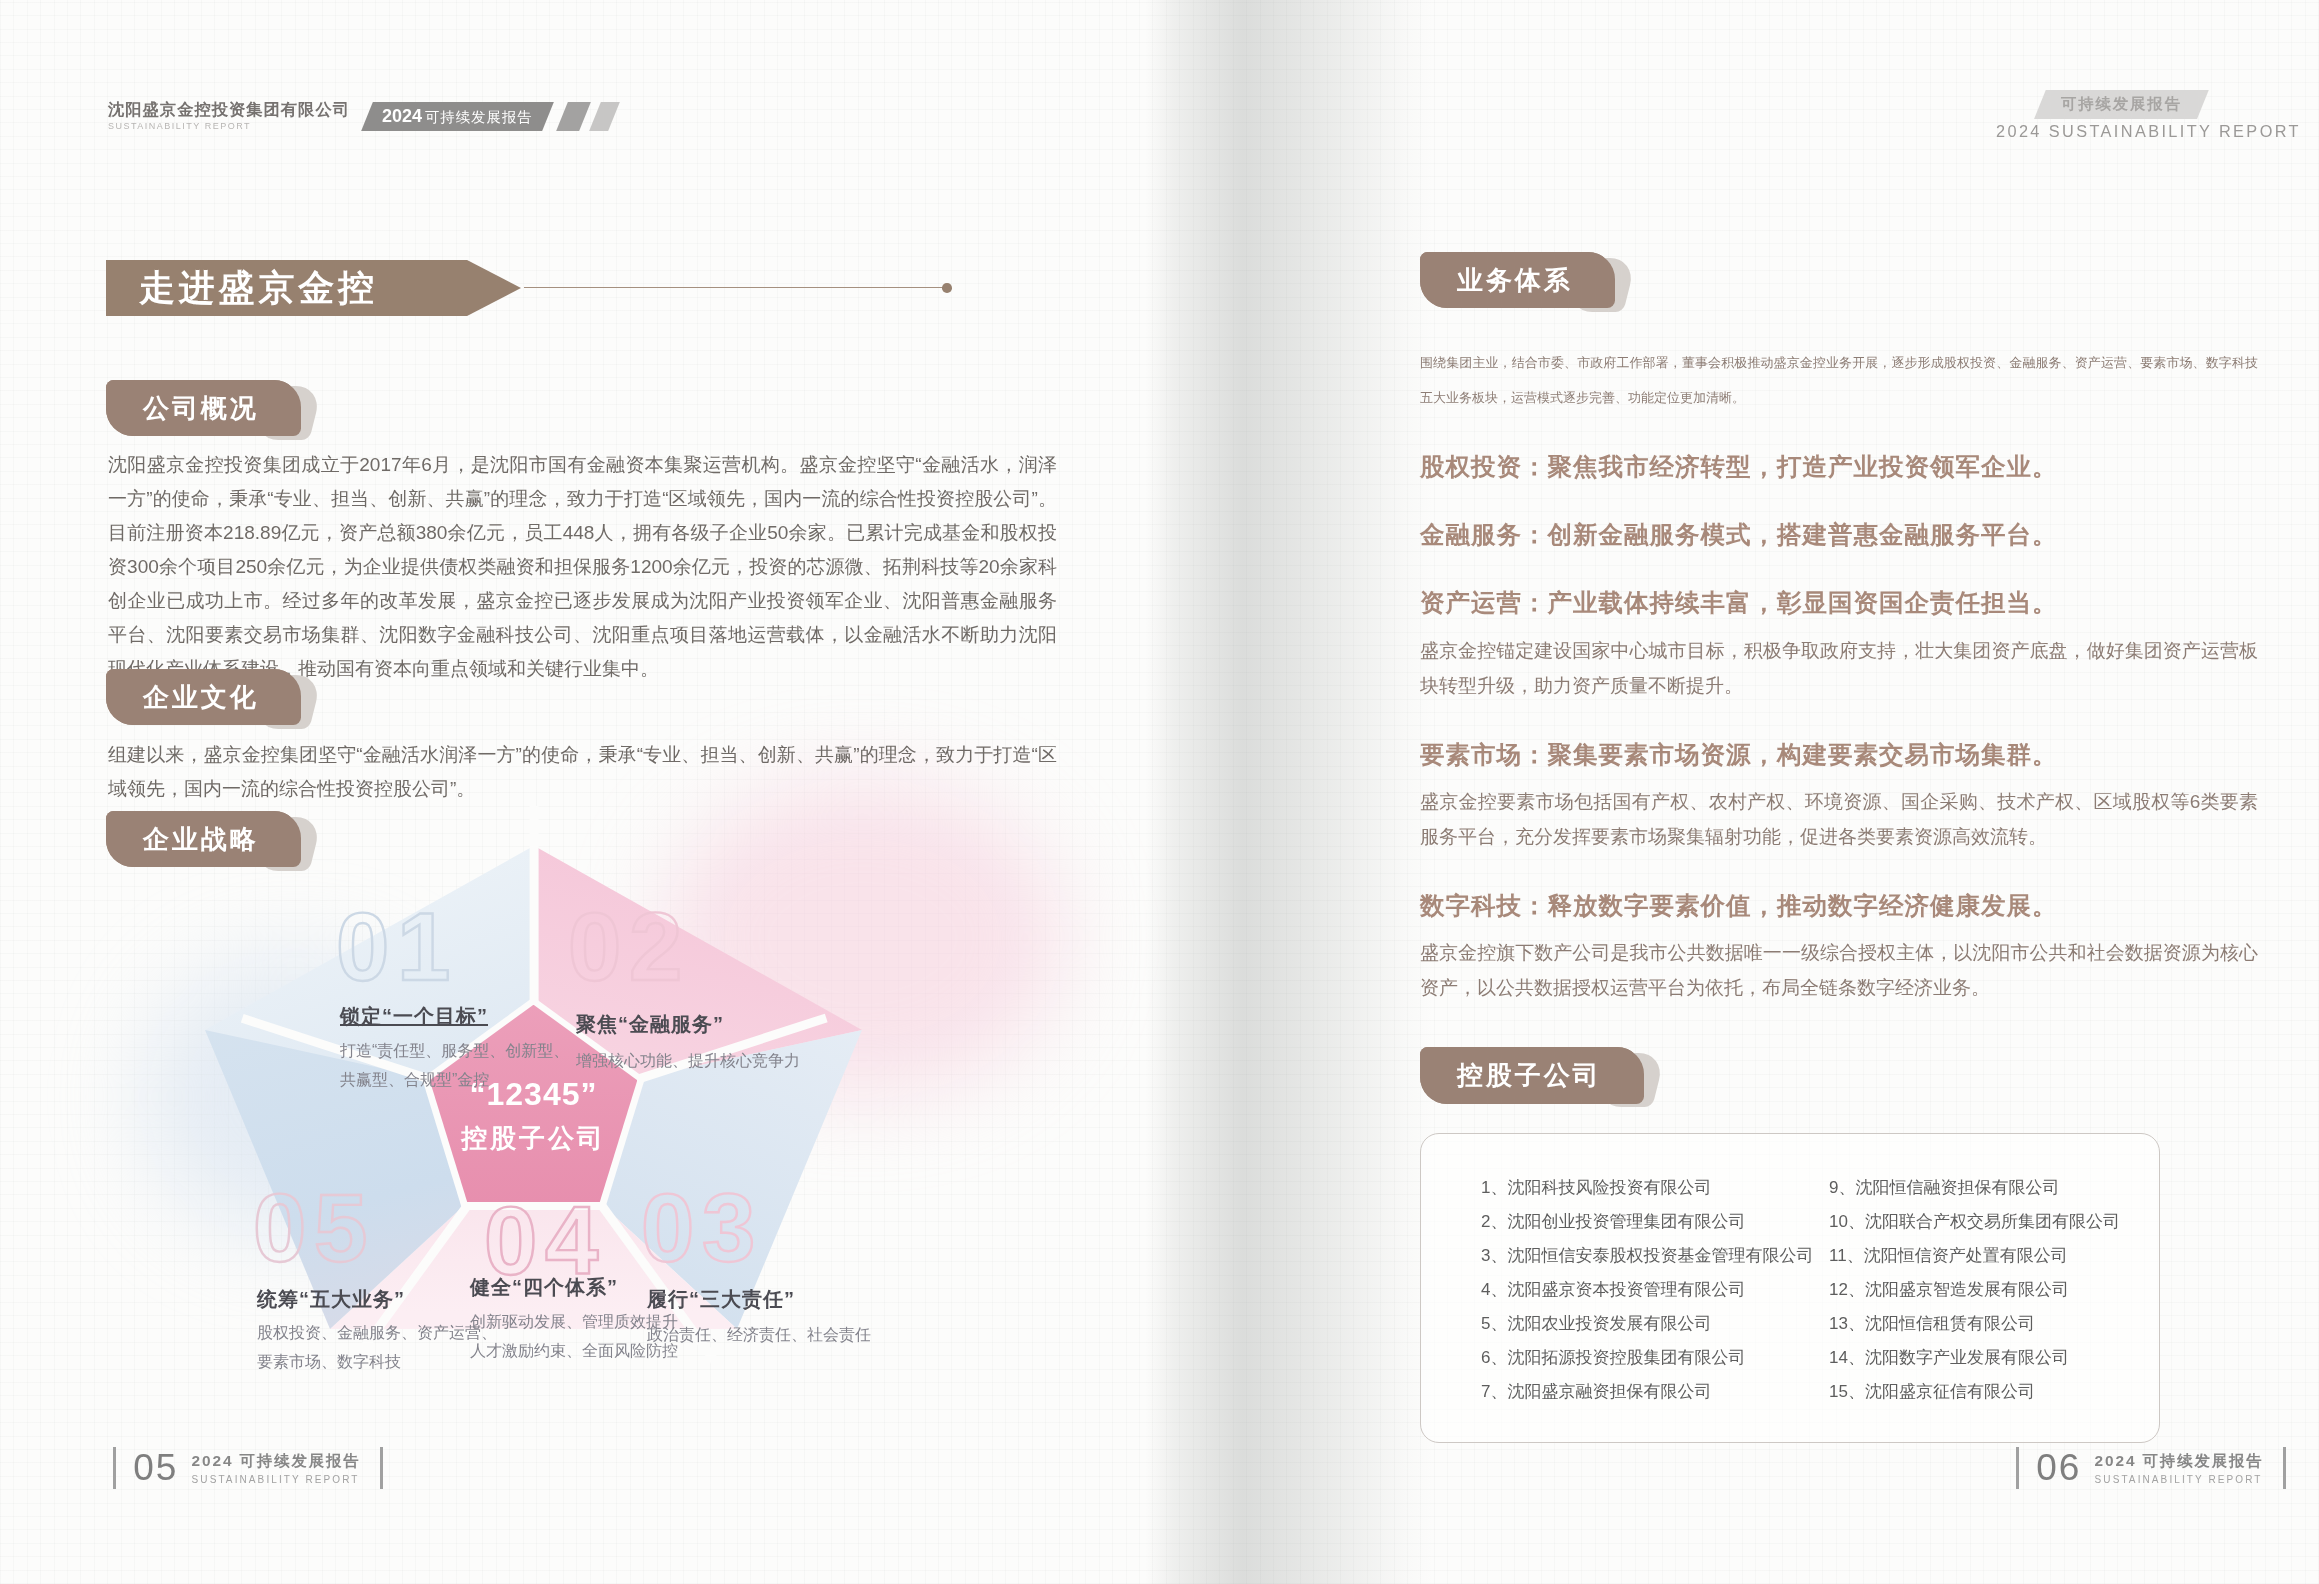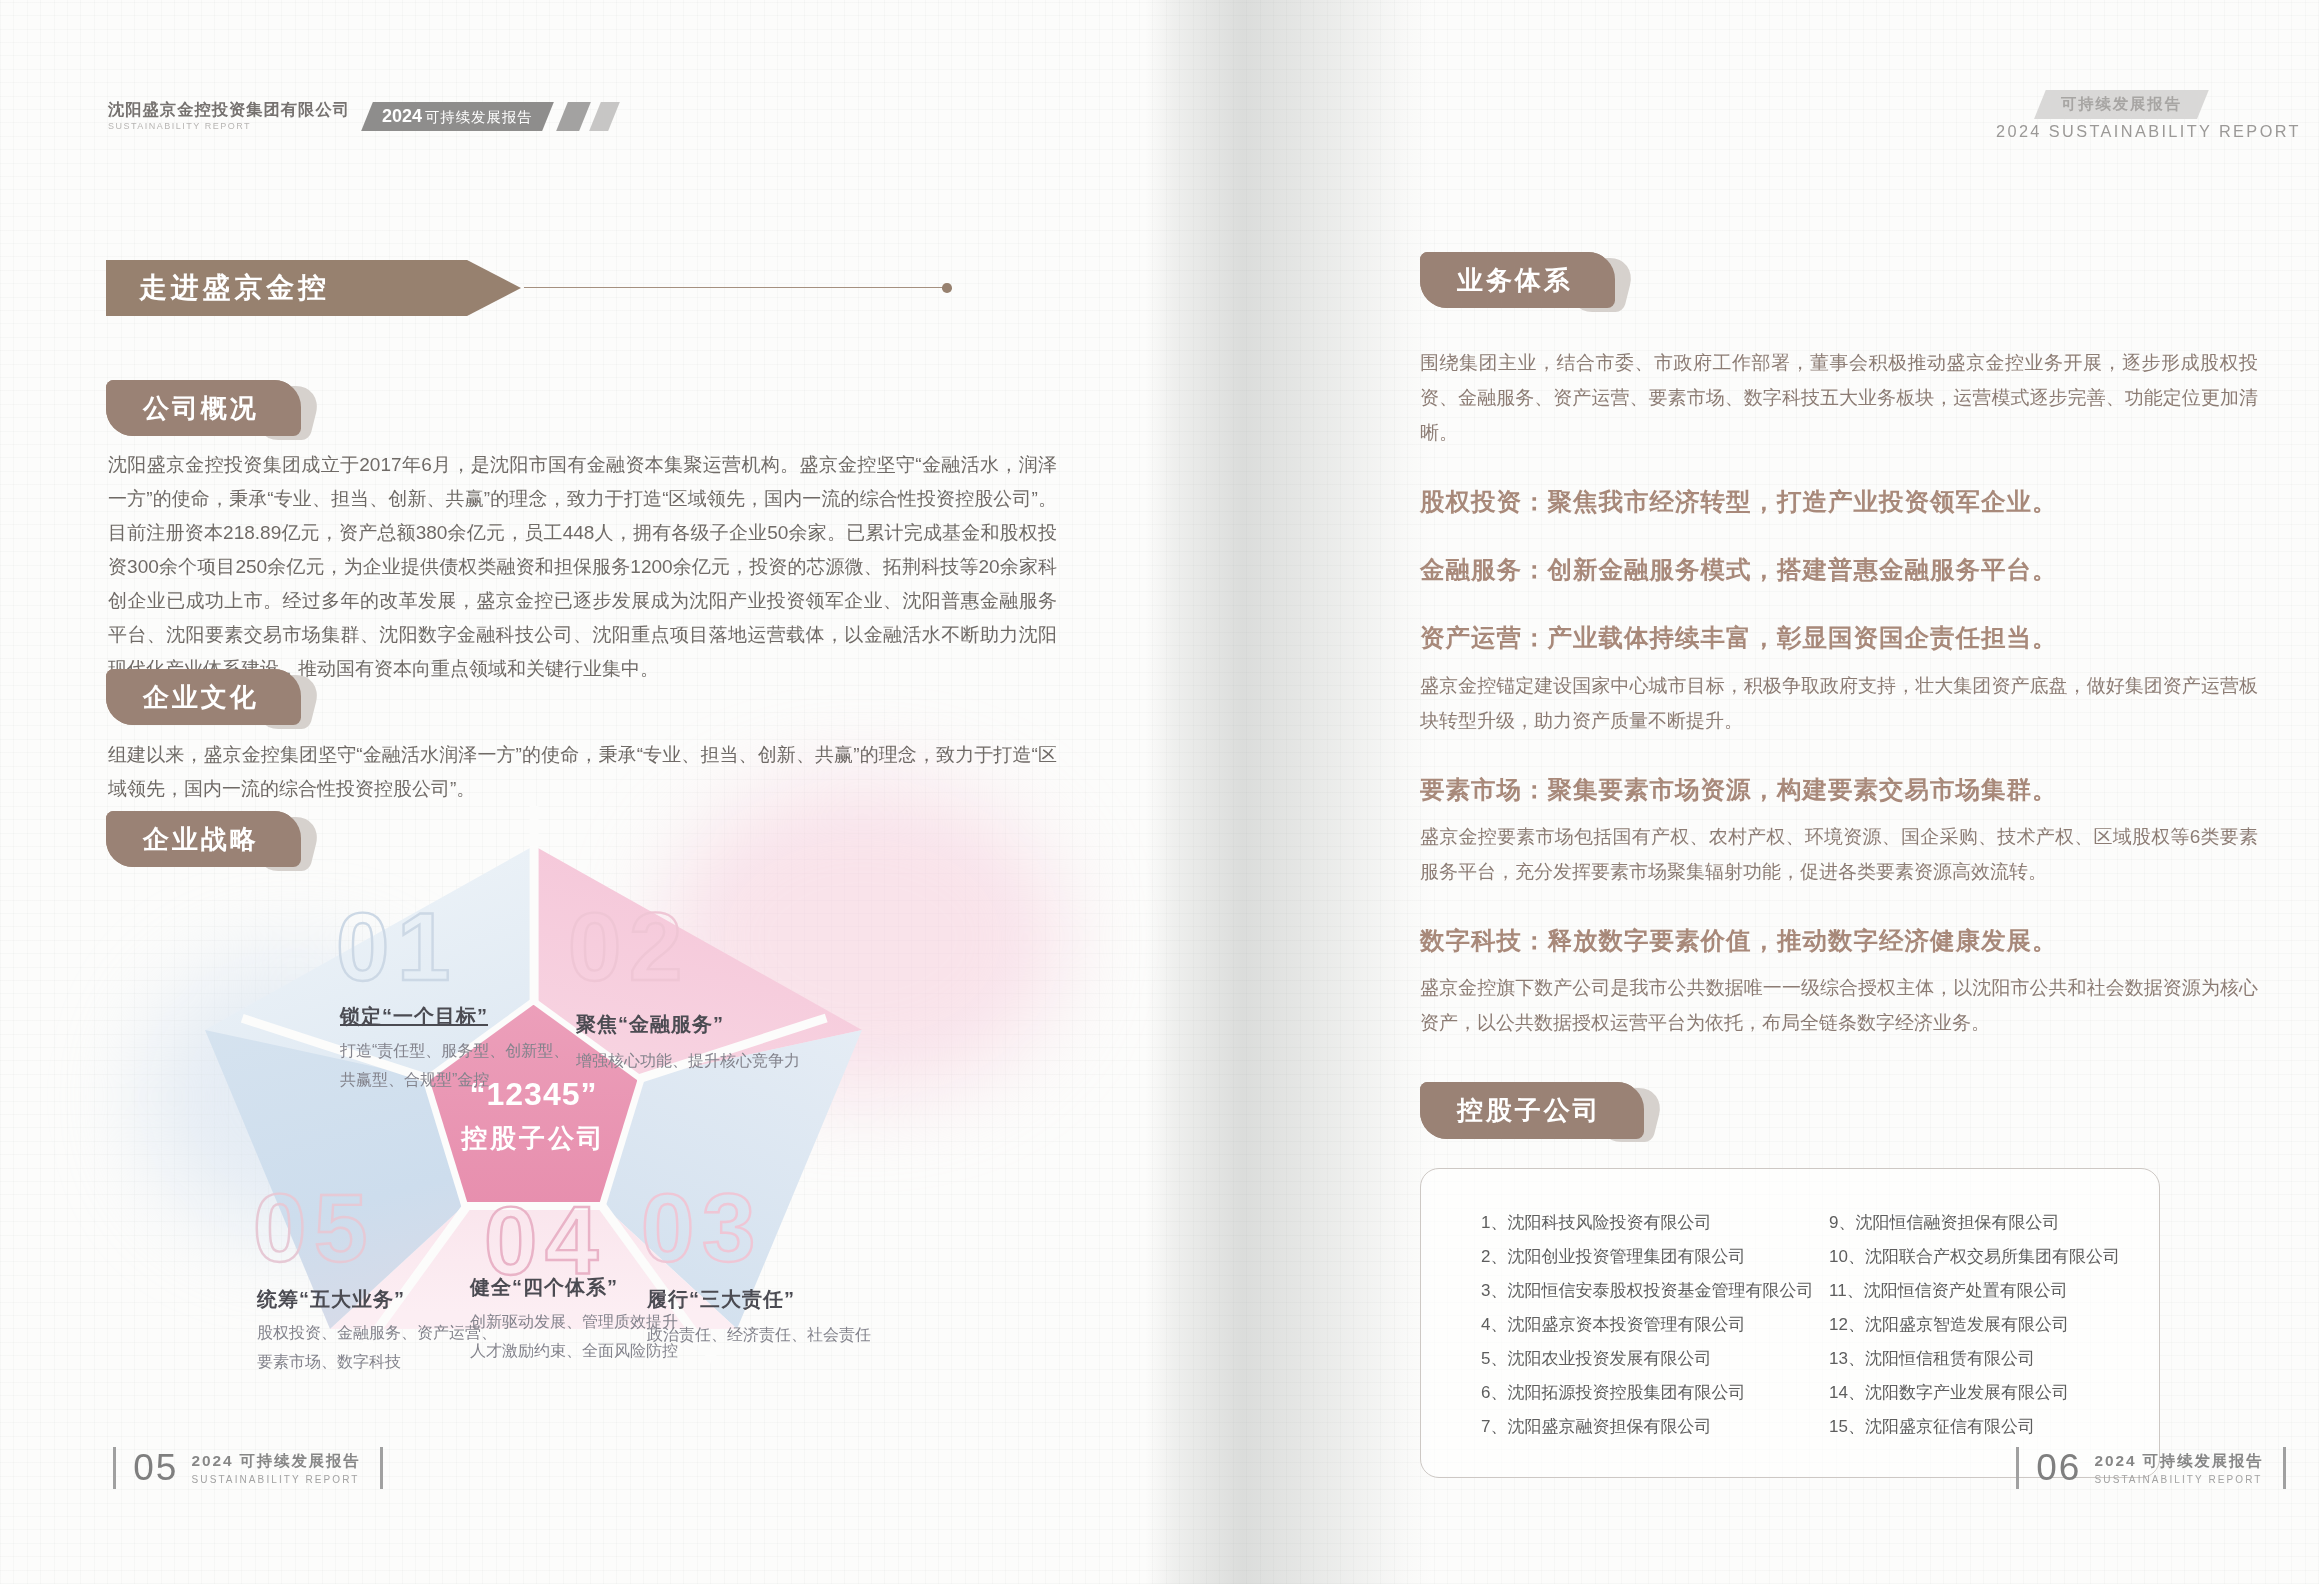--- a/index.html
+++ b/index.html
@@ -44,21 +44,21 @@
   .hdr-right-badge span{display:inline-block;transform:skewX(22deg);}
   .hdr-right-sub{margin-top:3.8px;font-size:16.3px;color:#9b9997;letter-spacing:2.4px;white-space:nowrap;}
 
   
   .main-title{
     position:absolute;left:106px;top:260px;width:415px;height:56px;
     background:#97816f;color:#fff;
     clip-path:polygon(0 0, 87% 0, 100% 50%, 87% 100%, 0 100%);
     display:flex;align-items:center;
   }
-  .main-title span{font-size:28px;font-weight:bold;letter-spacing:3.8px;padding-left:33px;}
+  .main-title span{font-size:36px;font-weight:bold;letter-spacing:3.8px;padding-left:33px;}
   .title-line{position:absolute;left:524px;top:287px;width:423px;border-top:1.9px solid #a5907f;}
   .title-dot{position:absolute;left:942px;top:283px;width:9.6px;height:9.6px;border-radius:50%;background:#97816f;}
 
   
   .sec-banner{
     position:relative;display:inline-block;background:#9a8275;color:#fff;
     padding:10.6px 42px 10.6px 37px;font-size:26px;font-weight:bold;letter-spacing:2.9px;
     border-radius:7.7px 27px 7.7px 27px;z-index:0;white-space:nowrap;
   }
   .sec-banner::before{
@@ -108,21 +108,21 @@
   .dnum.n2,.dnum.n3{-webkit-text-stroke-color:#efc6d5;}
   .dnum.n4{-webkit-text-stroke-color:#e9b3c7;}
   .dnum.n5{-webkit-text-stroke-color:#e6c9d5;}
   .dtitle{position:absolute;font-size:20px;font-weight:bold;color:#4b4b52;letter-spacing:1px;white-space:nowrap;}
   .dsub{position:absolute;font-size:16px;color:#83838c;line-height:29px;white-space:nowrap;}
   .glow{position:absolute;border-radius:50%;filter:blur(43px);z-index:-1;}
 
   
   .right-content{position:absolute;left:1420px;top:252px;width:838px;}
   .intro{
-    margin-top:37px;font-size:19px;line-height:35px;color:#8c7c74;text-align:justify;
+    margin-top:37px;font-size:13px;line-height:35px;color:#8c7c74;text-align:justify;
   }
   .biz-title{
     margin-top:35px;font-size:24.5px;font-weight:bold;color:#a8897a;letter-spacing:1px;
   }
   .biz-body{
     margin-top:13.4px;font-size:19px;line-height:35px;color:#8c7c74;text-align:justify;
   }
   .subs-banner{margin-top:42px;}
   .subs-box{
     margin-top:29px;width:740px;box-sizing:border-box;border:1.4px solid #cdc8c4;border-radius:19px;

